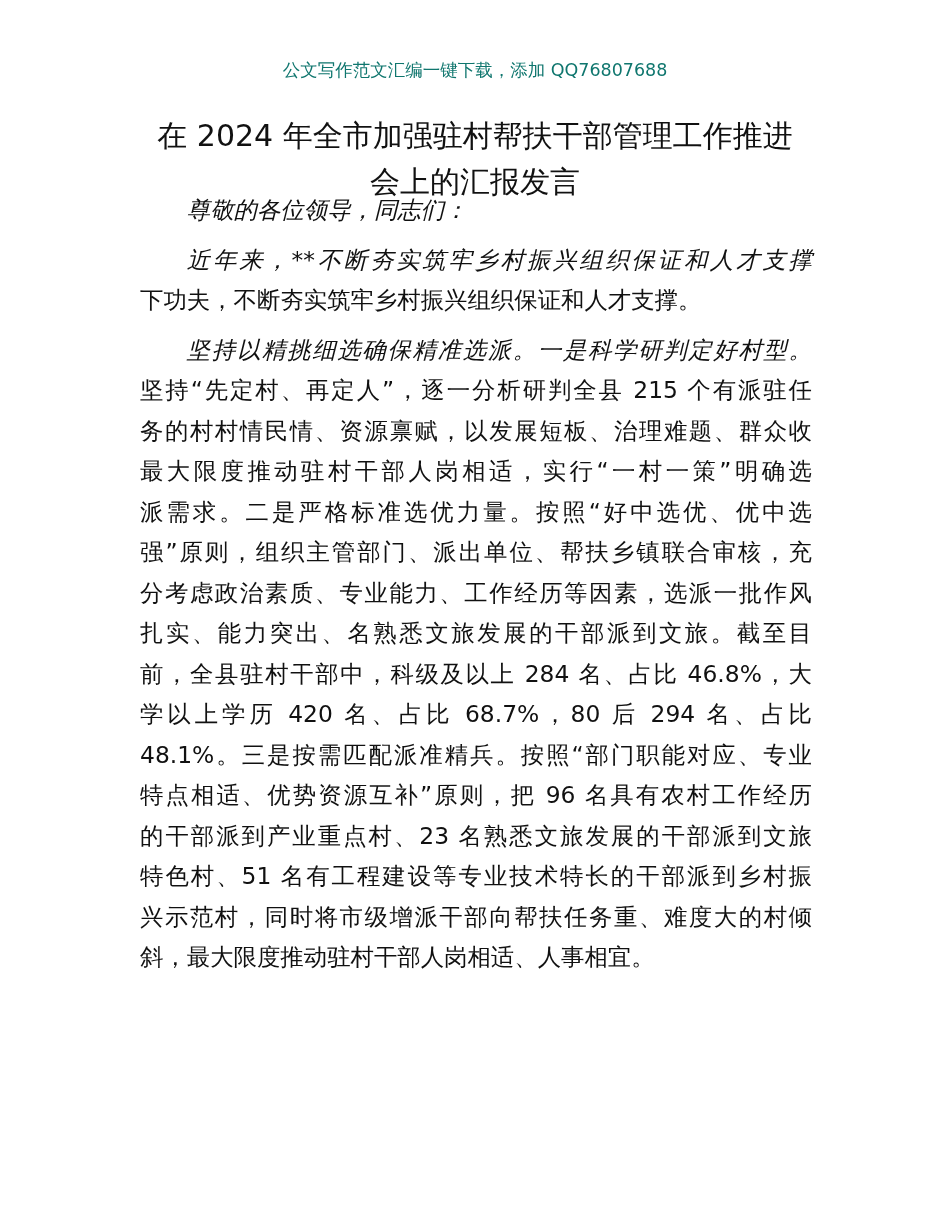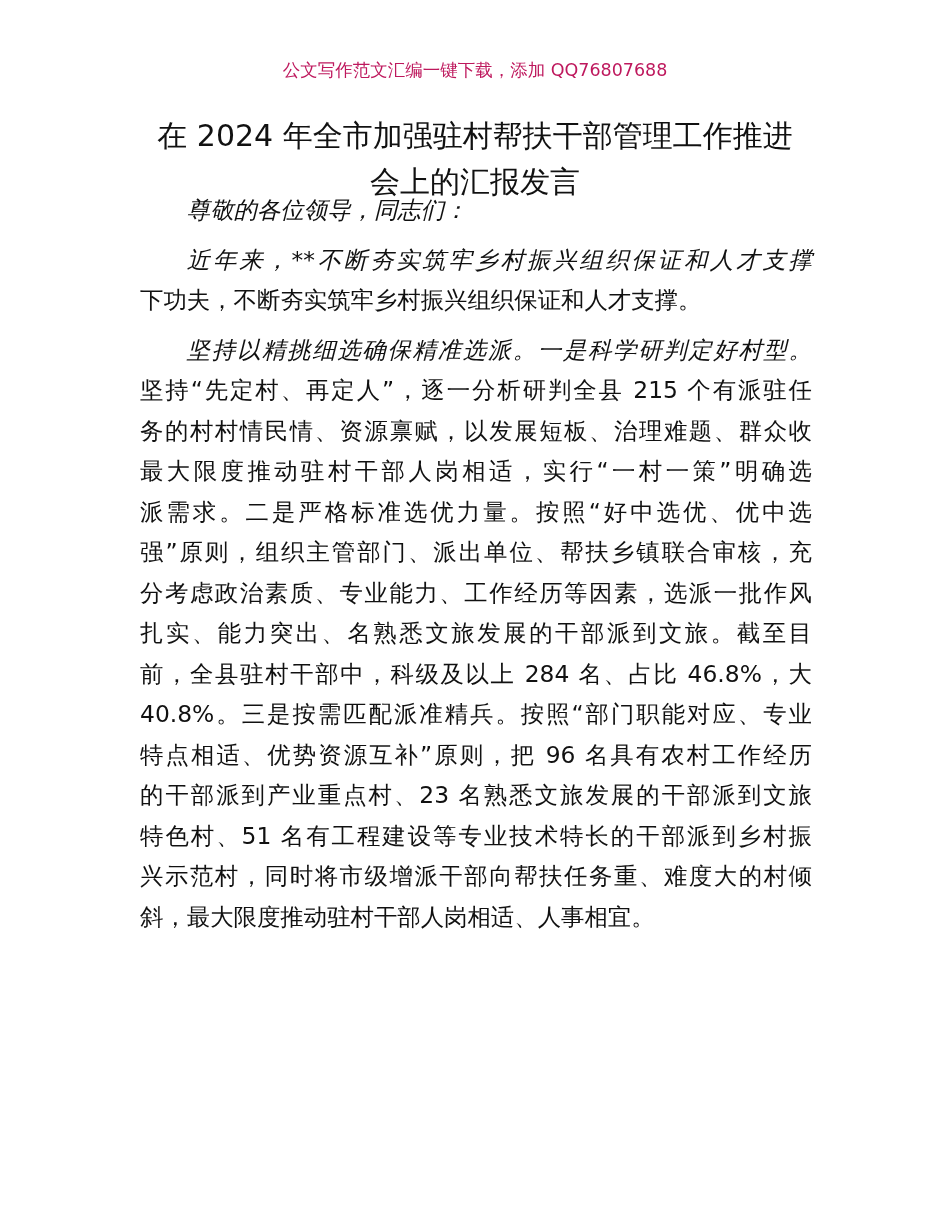--- a/index.html
+++ b/index.html
@@ -15,21 +15,21 @@
       font-family: "DejaVu Sans", "Liberation Sans", sans-serif;
       color: #111111;
     }
     .banner {
       position: absolute;
       top: 56px;
       left: 0;
       width: 950px;
       text-align: center;
       font-size: 17.5px;
-      color: #be185d;
+      color: #0f766e;
       letter-spacing: 0px;
       line-height: 28px;
     }
     .title {
       position: absolute;
       top: 113px;
       left: 140px;
       width: 670px;
       text-align: center;
       font-size: 30px;
@@ -85,20 +85,21 @@
   <div class="para-block">
     <span class="line first">坚持以精挑细选确保精准选派。一是科学研判定好村型。</span>
     <span class="line">坚持“先定村、再定人”，逐一分析研判全县 215 个有派驻任</span>
     <span class="line">务的村村情民情、资源禀赋，以发展短板、治理难题、群众收</span>
     <span class="line">最大限度推动驻村干部人岗相适，实行“一村一策”明确选</span>
     <span class="line">派需求。二是严格标准选优力量。按照“好中选优、优中选</span>
     <span class="line">强”原则，组织主管部门、派出单位、帮扶乡镇联合审核，充</span>
     <span class="line">分考虑政治素质、专业能力、工作经历等因素，选派一批作风</span>
     <span class="line">扎实、能力突出、名熟悉文旅发展的干部派到文旅。截至目</span>
     <span class="line">前，全县驻村干部中，科级及以上 284 名、占比 46.8%，大</span>
-    <span class="line">40.8%。三是按需匹配派准精兵。按照“部门职能对应、专业</span>
+    <span class="line">学以上学历 420 名、占比 68.7%，80 后 294 名、占比</span>
+    <span class="line">48.1%。三是按需匹配派准精兵。按照“部门职能对应、专业</span>
     <span class="line">特点相适、优势资源互补”原则，把 96 名具有农村工作经历</span>
     <span class="line">的干部派到产业重点村、23 名熟悉文旅发展的干部派到文旅</span>
     <span class="line">特色村、51 名有工程建设等专业技术特长的干部派到乡村振</span>
     <span class="line">兴示范村，同时将市级增派干部向帮扶任务重、难度大的村倾</span>
     <span class="line last">斜，最大限度推动驻村干部人岗相适、人事相宜。</span>
   </div>
 </div>
 
 </body></html>

